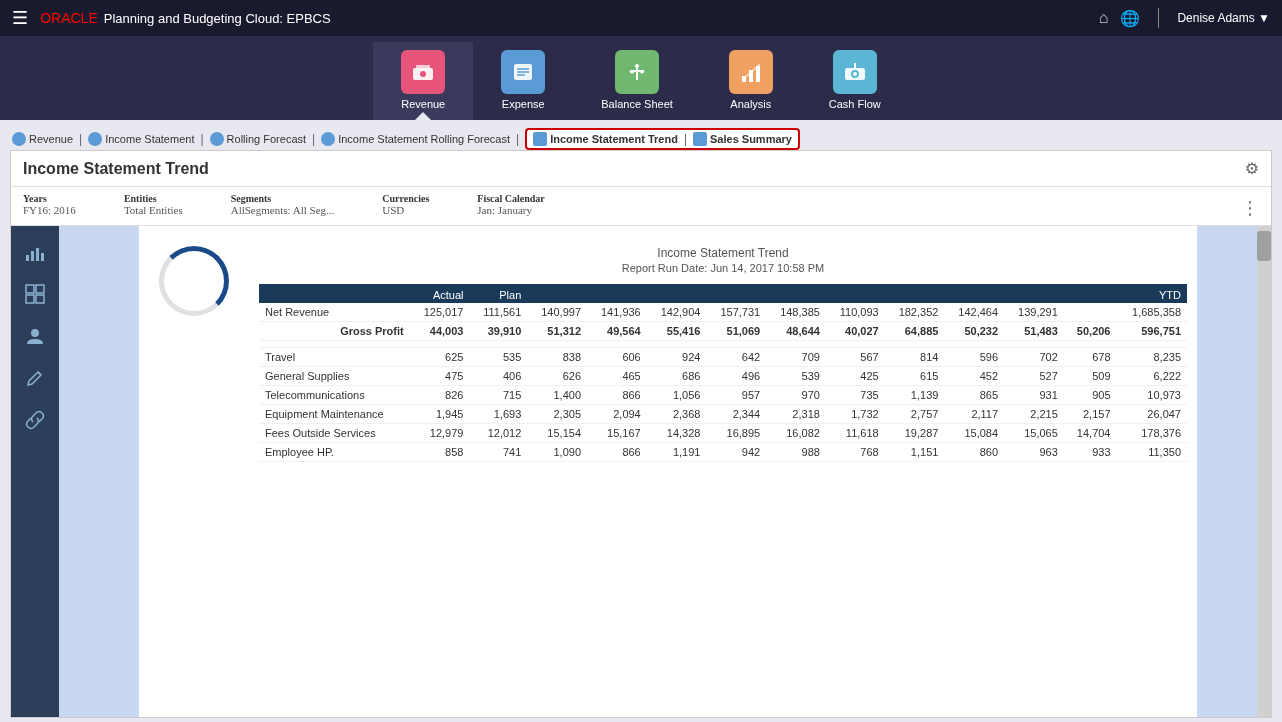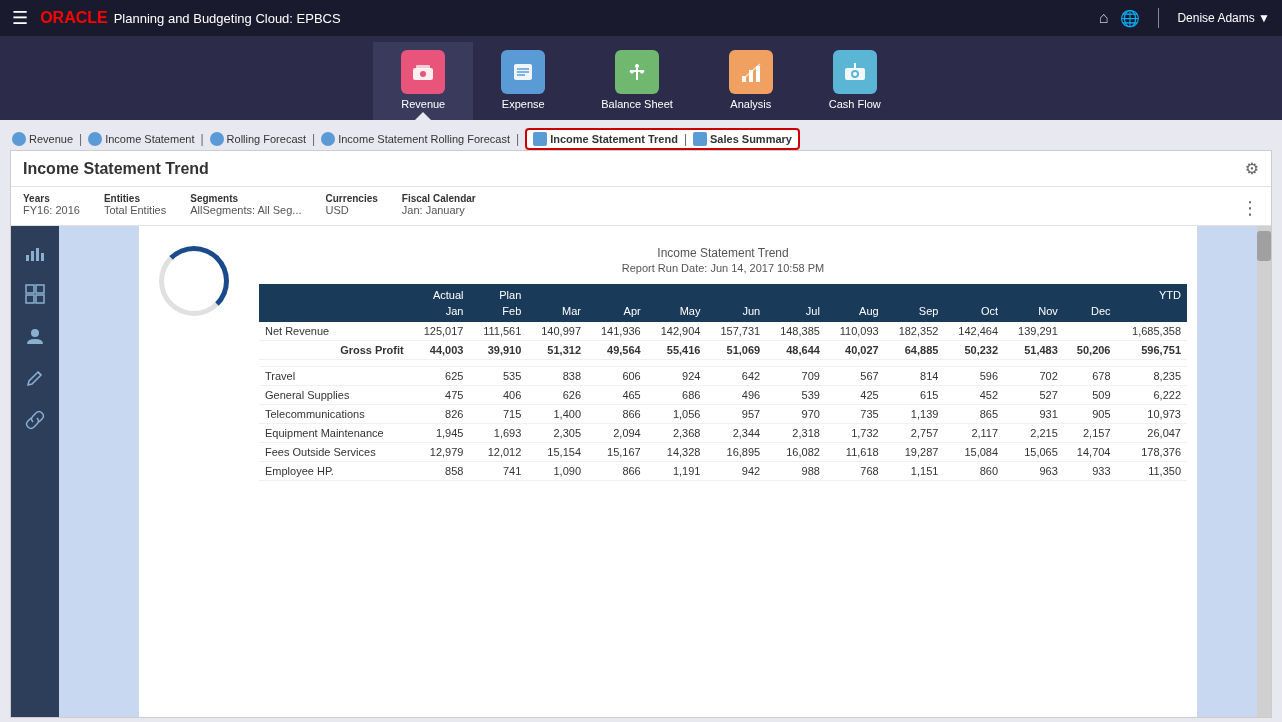--- a/index.html
+++ b/index.html
@@ -8,21 +8,21 @@
     
     .top-bar {
       background: #1a1a2e;
       display: flex;
       align-items: center;
       padding: 0 12px;
       height: 36px;
       color: white;
     }
     .hamburger { color: white; font-size: 18px; margin-right: 12px; cursor: pointer; }
-    .oracle-logo { color: #f00; font-weight: bold; font-size: 16px; margin-right: 6px; }
+    .oracle-logo { color: #f00; font-weight: normal; font-size: 14px; margin-right: 6px; }
     .app-title { color: white; font-size: 13px; flex: 1; }
     .top-bar-right { display: flex; align-items: center; gap: 12px; }
     .top-bar-icon { color: #ccc; font-size: 16px; cursor: pointer; }
     .user-name { color: white; font-size: 12px; cursor: pointer; }
 
     
     .icon-nav {
       background: #2c2c4a;
       display: flex;
       justify-content: center;
@@ -141,23 +141,24 @@
       flex: 1;
     }
     .panel-gear {
       color: #666; font-size: 16px; cursor: pointer;
     }
 
     
     .filters-row {
       display: flex;
       padding: 6px 12px;
-      gap: 24px;
+      gap: 48px;
       border-bottom: 1px solid #e0e0e0;
       align-items: flex-start;
+      font-family: Liberation Serif, serif;
     }
     .filter-item { display: flex; flex-direction: column; }
     .filter-label { font-size: 10px; font-weight: bold; color: #333; }
     .filter-value { font-size: 11px; color: #555; }
     .filter-spacer { flex: 1; }
     .filter-dots { font-size: 18px; cursor: pointer; color: #666; padding-top: 4px; }
 
     
     .content-body {
       display: flex;
@@ -492,36 +493,20 @@
                     <th></th>
                     <th></th>
                     <th></th>
                     <th></th>
                     <th></th>
                     <th></th>
                     <th></th>
                     <th></th>
                     <th>YTD</th>
                   </tr>
-                  <tr class="header-row2">
-                    <th class="col-label"></th>
-                    <th>Jan</th>
-                    <th>Feb</th>
-                    <th>Mar</th>
-                    <th>Apr</th>
-                    <th>May</th>
-                    <th>Jun</th>
-                    <th>Jul</th>
-                    <th>Aug</th>
-                    <th>Sep</th>
-                    <th>Oct</th>
-                    <th>Nov</th>
-                    <th>Dec</th>
-                    <th></th>
-                  </tr>
                 </thead>
                 <tbody id="table-body">
                 <tr>
                       <td class="row-label">Net Revenue</td>
                       <td>125,017</td>
                       <td>111,561</td>
                       <td>140,997</td>
                       <td>141,936</td>
                       <td>142,904</td>
                       <td>157,731</td>

